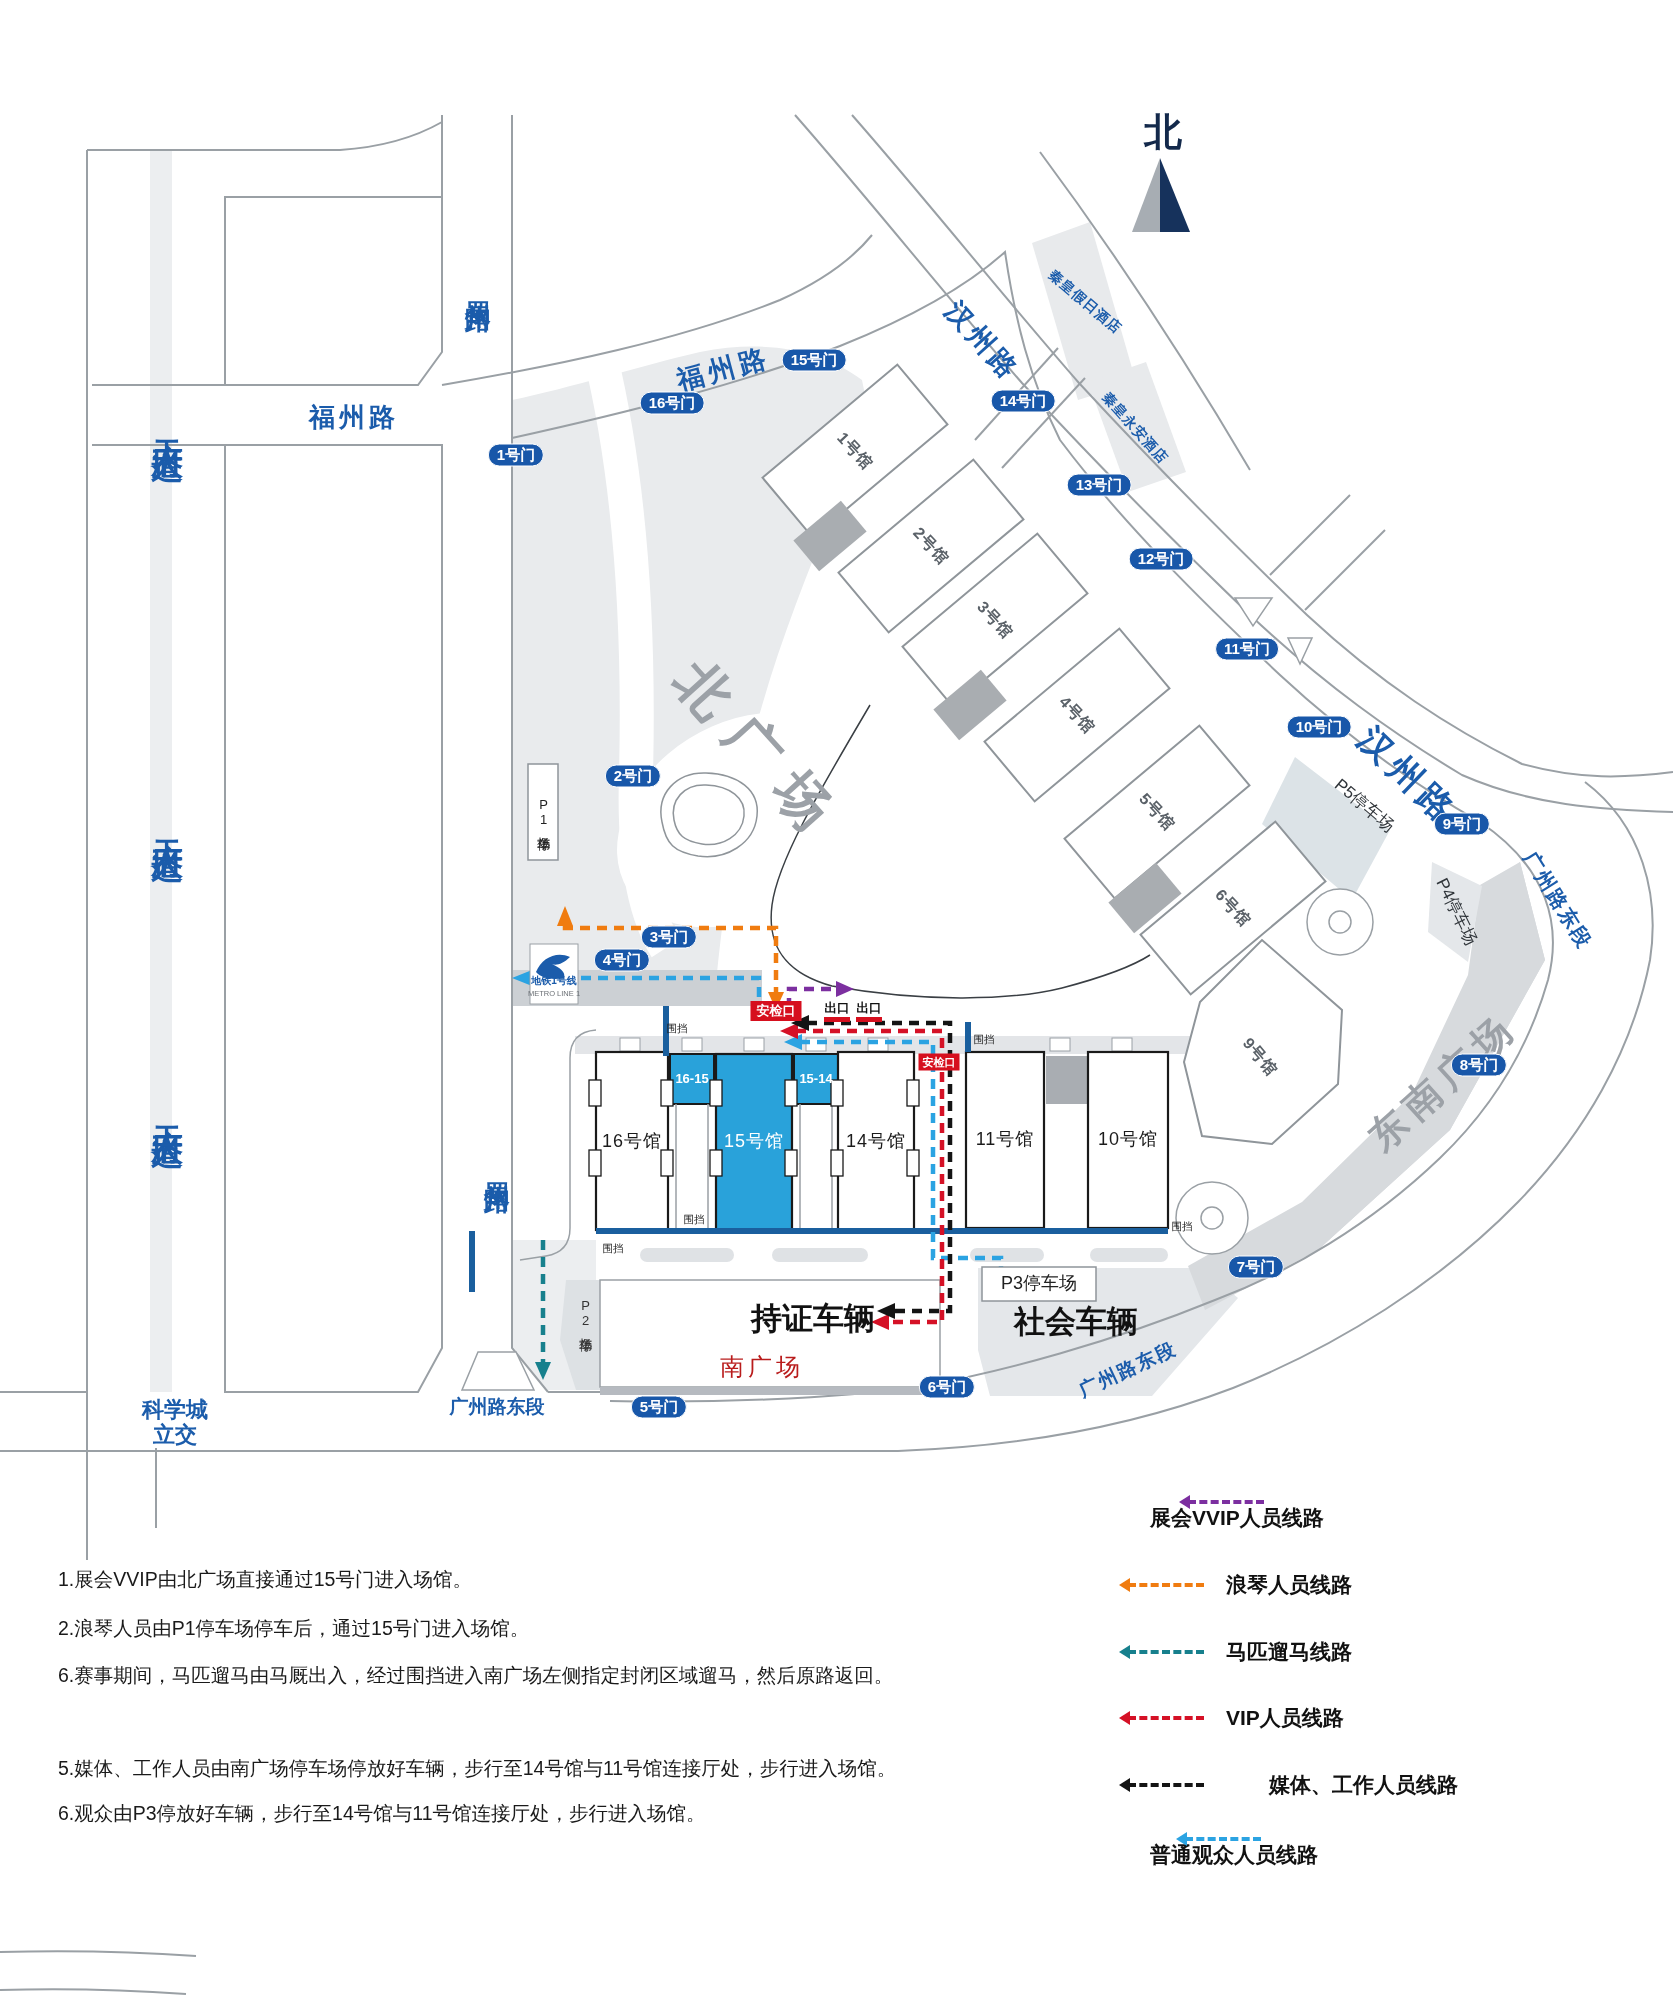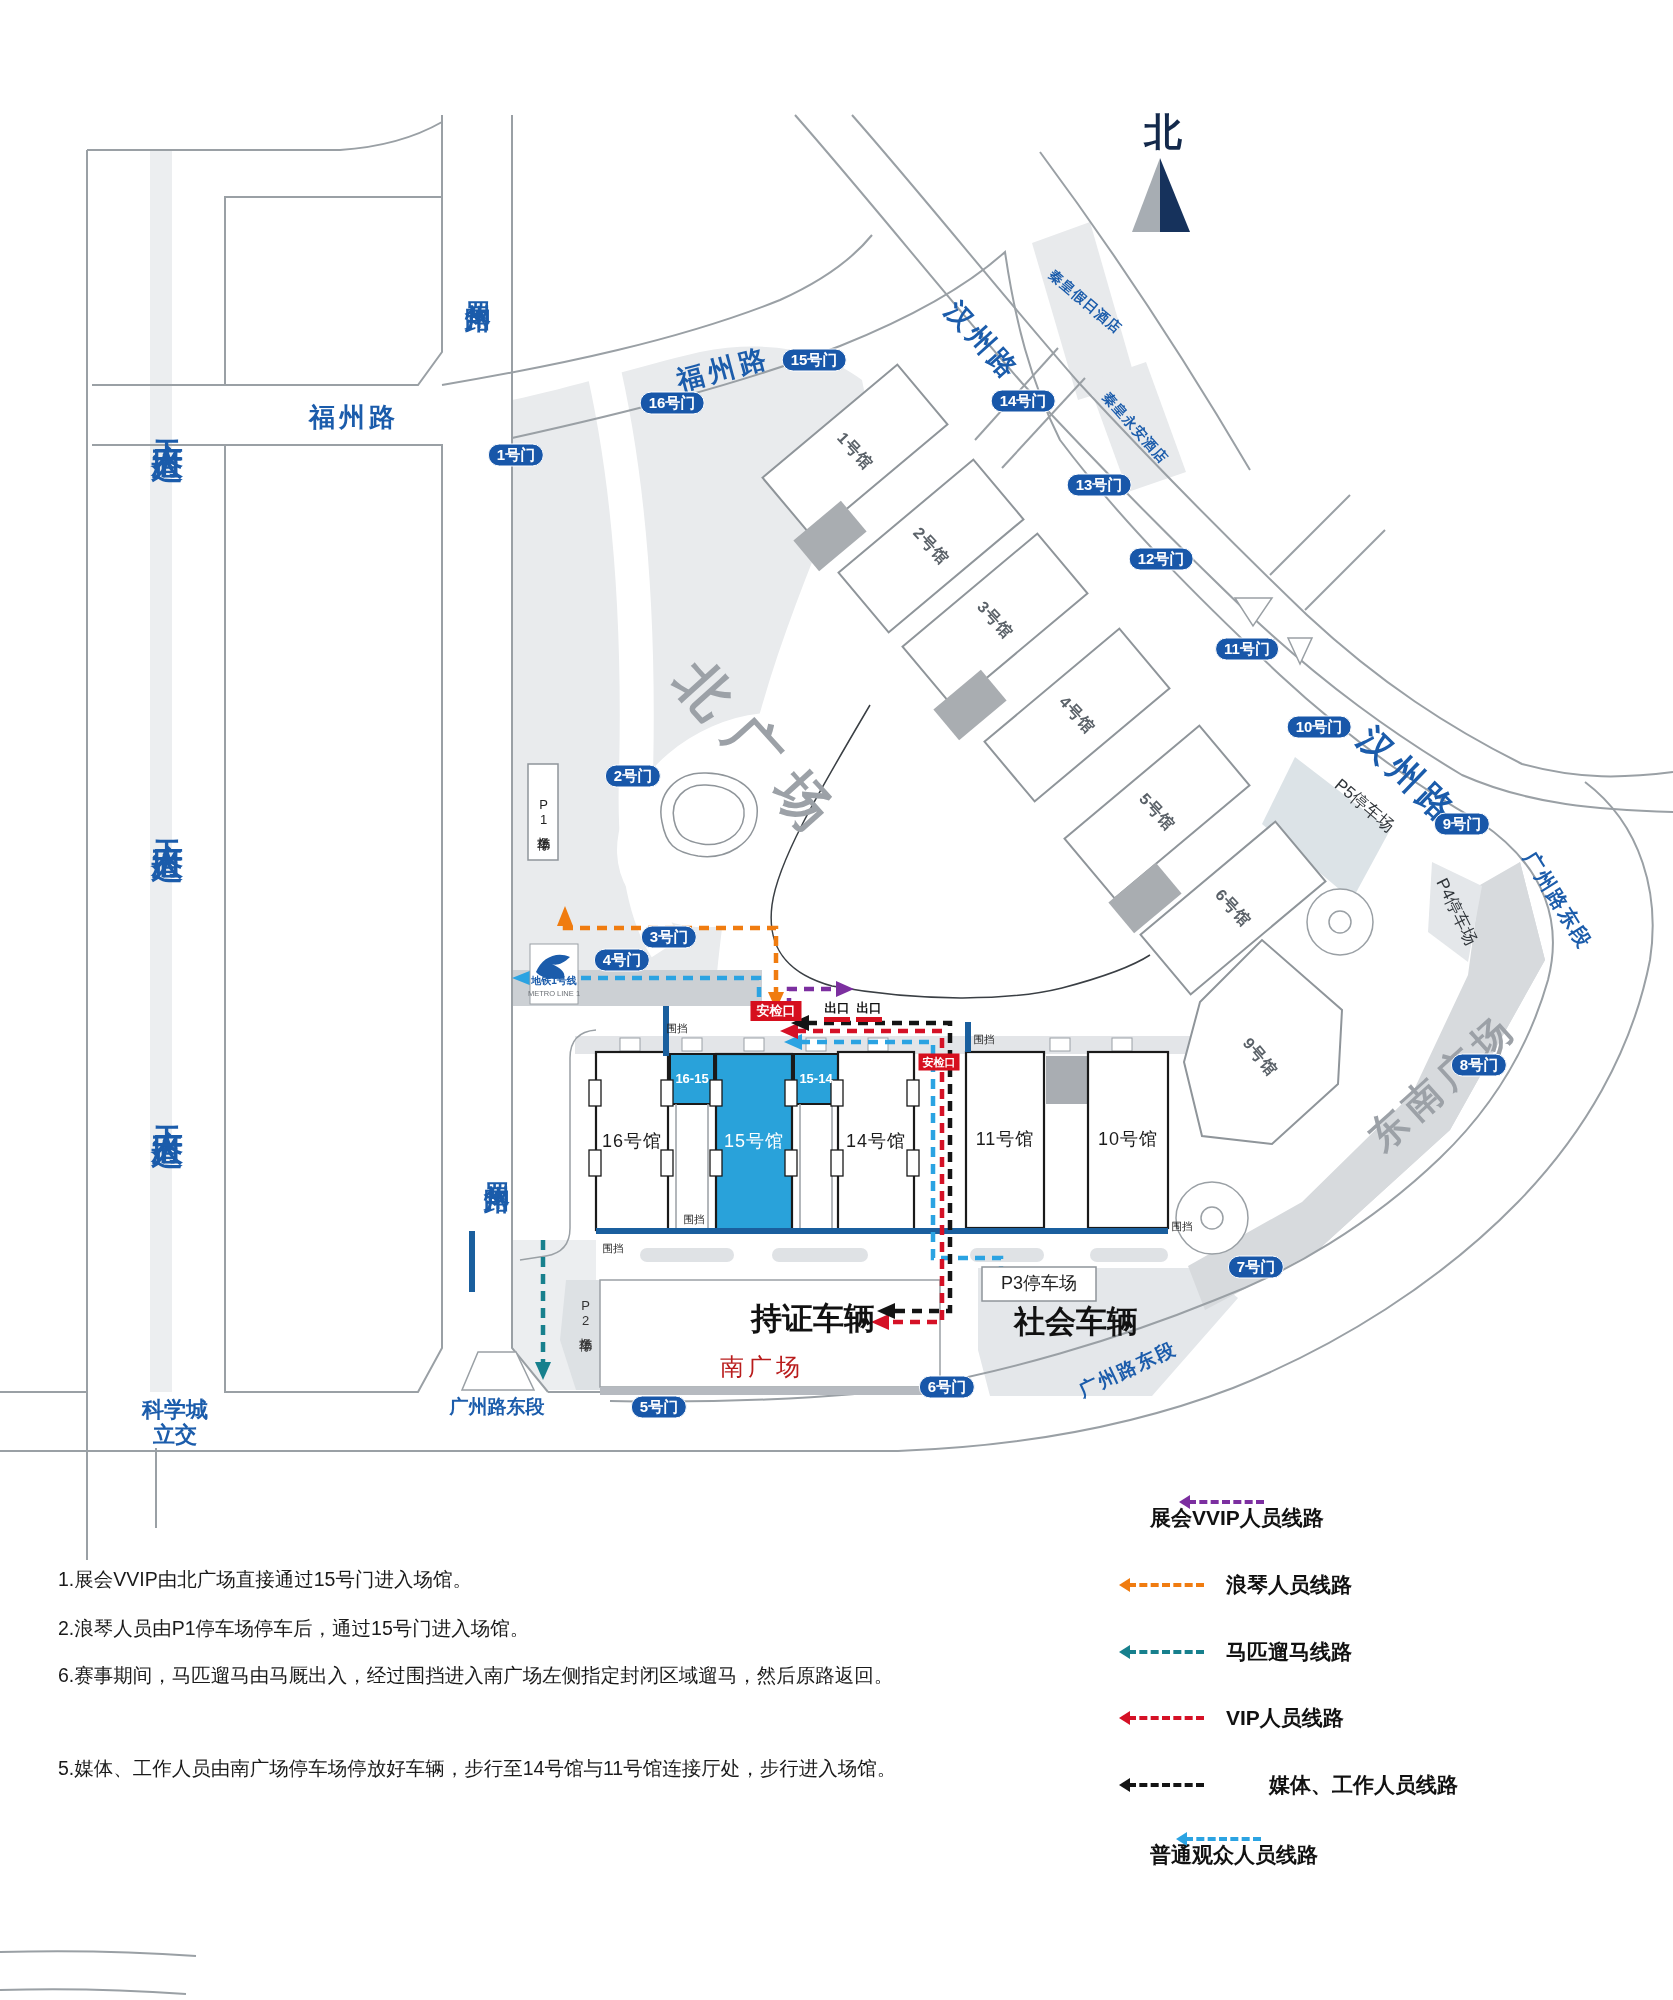--- a/index.html
+++ b/index.html
@@ -307,14 +307,15 @@
 </div>
 <div class="lgrow lg-5" style="left:1128px;top:1837px;flex-direction:column;">
   <span class="lgarrow"></span>
   <span class="lglabel">普通观众人员线路</span>
 </div>
 
 <div class="note" style="left:58px;top:1566px;">1.展会VVIP由北广场直接通过15号门进入场馆。</div>
 <div class="note" style="left:58px;top:1615px;">2.浪琴人员由P1停车场停车后，通过15号门进入场馆。</div>
 <div class="note" style="left:58px;top:1662px;">6.赛事期间，马匹遛马由马厩出入，经过围挡进入南广场左侧指定封闭区域遛马，然后原路返回。</div>
 <div class="note" style="left:58px;top:1755px;">5.媒体、工作人员由南广场停车场停放好车辆，步行至14号馆与11号馆连接厅处，步行进入场馆。</div>
+<div class="note" style="left:58px;top:1800px;">6.观众由P3停放好车辆，步行至14号馆与11号馆连接厅处，步行进入场馆。</div>
 
 </div>
 
 </body></html>

